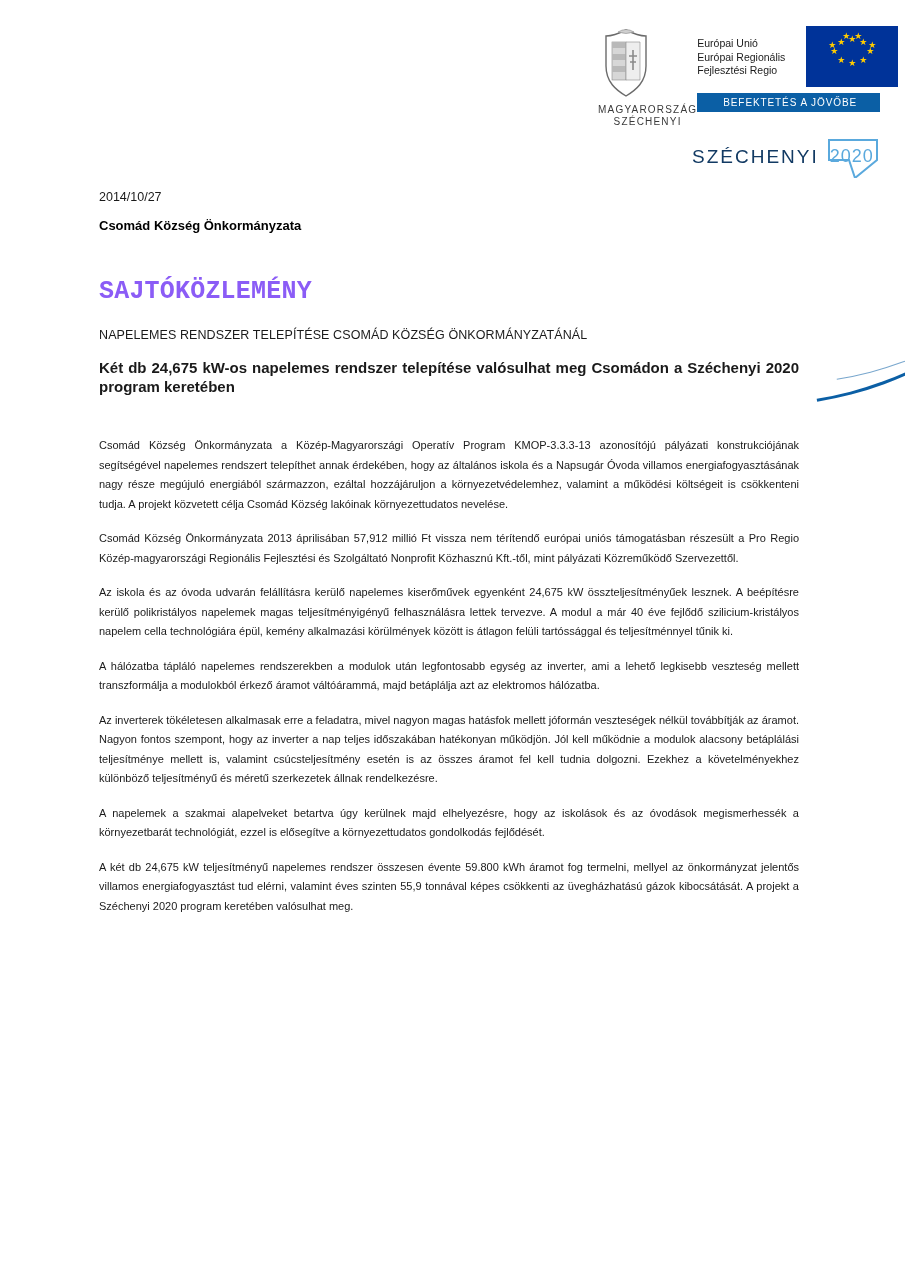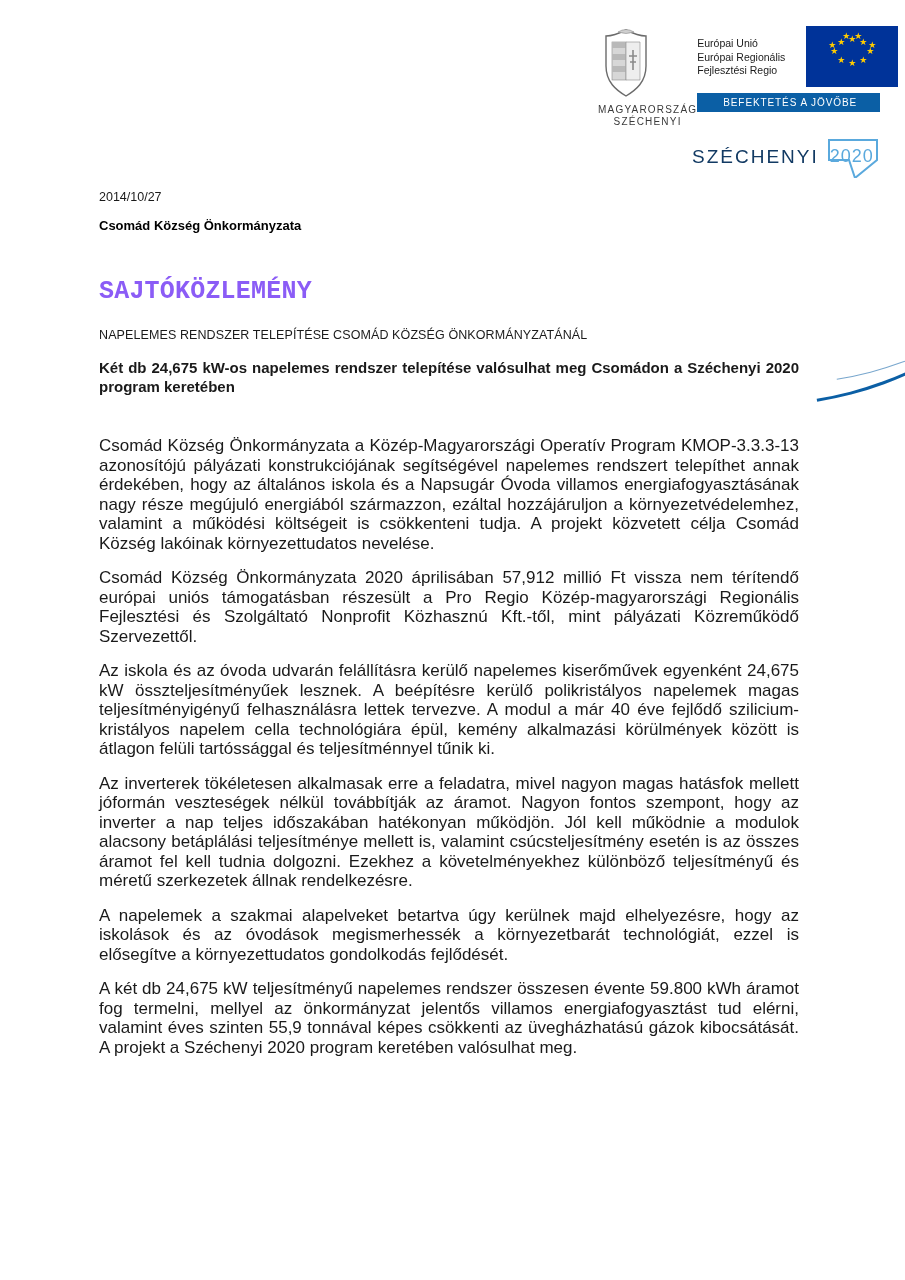--- a/index.html
+++ b/index.html
@@ -171,21 +171,21 @@
     letter-spacing: .1px;
   }
   .lead {
     font-size: 15px;
     font-weight: bold;
     line-height: 19px;
     margin: 0 0 40px 0;
     text-align: justify;
   }
   p.body-par {
-    font-size: 17px;
+    font-size: 11px;
     line-height: 19.5px;
     margin: 0 0 15px 0;
     text-align: justify;
   }
 </style>
 </head>
 <body>
 
 <div class="header">
   <div class="swoosh"></div>
@@ -253,19 +253,20 @@
 
 <div class="doc">
   <div class="date">2014/10/27</div>
   <div class="org">Csomád Község Önkormányzata</div>
   <h1 class="title">SAJTÓKÖZLEMÉNY</h1>
   <div class="subtitle">NAPELEMES RENDSZER TELEPÍTÉSE CSOMÁD KÖZSÉG ÖNKORMÁNYZATÁNÁL</div>
   <div class="lead">Két db 24,675 kW-os napelemes rendszer telepítése valósulhat meg Csomádon a Széchenyi 2020 program keretében</div>
 
   <div>
     <p class="body-par">Csomád Község Önkormányzata a Közép-Magyarországi Operatív Program KMOP-3.3.3-13 azonosítójú pályázati konstrukciójának segítségével napelemes rendszert telepíthet annak érdekében, hogy az általános iskola és a Napsugár Óvoda villamos energiafogyasztásának nagy része megújuló energiából származzon, ezáltal hozzájáruljon a környezetvédelemhez, valamint a működési költségeit is csökkenteni tudja. A projekt közvetett célja Csomád Község lakóinak környezettudatos nevelése.</p>
-    <p class="body-par">Csomád Község Önkormányzata 2020 áprilisában 57,912 millió Ft vissza nem térítendő európai uniós támogatásban részesült a Pro Regio Közép-magyarországi Regionális Fejlesztési és Szolgáltató Nonprofit Közhasznú Kft.-től, mint pályázati Közreműködő Szervezettől.</p>
+    <p class="body-par">Csomád Község Önkormányzata 2013 áprilisában 57,912 millió Ft vissza nem térítendő európai uniós támogatásban részesült a Pro Regio Közép-magyarországi Regionális Fejlesztési és Szolgáltató Nonprofit Közhasznú Kft.-től, mint pályázati Közreműködő Szervezettől.</p>
     <p class="body-par">Az iskola és az óvoda udvarán felállításra kerülő napelemes kiserőművek egyenként 24,675 kW összteljesítményűek lesznek. A beépítésre kerülő polikristályos napelemek magas teljesítményigényű felhasználásra lettek tervezve. A modul a már 40 éve fejlődő szilicium-kristályos napelem cella technológiára épül, kemény alkalmazási körülmények között is átlagon felüli tartóssággal és teljesítménnyel tűnik ki.</p>
+    <p class="body-par">A hálózatba tápláló napelemes rendszerekben a modulok után legfontosabb egység az inverter, ami a lehető legkisebb veszteség mellett transzformálja a modulokból érkező áramot váltóárammá, majd betáplálja azt az elektromos hálózatba.</p>
     <p class="body-par">Az inverterek tökéletesen alkalmasak erre a feladatra, mivel nagyon magas hatásfok mellett jóformán veszteségek nélkül továbbítják az áramot. Nagyon fontos szempont, hogy az inverter a nap teljes időszakában hatékonyan működjön. Jól kell működnie a modulok alacsony betáplálási teljesítménye mellett is, valamint csúcsteljesítmény esetén is az összes áramot fel kell tudnia dolgozni. Ezekhez a követelményekhez különböző teljesítményű és méretű szerkezetek állnak rendelkezésre.</p>
     <p class="body-par">A napelemek a szakmai alapelveket betartva úgy kerülnek majd elhelyezésre, hogy az iskolások és az óvodások megismerhessék a környezetbarát technológiát, ezzel is elősegítve a környezettudatos gondolkodás fejlődését.</p>
     <p class="body-par">A két db 24,675 kW teljesítményű napelemes rendszer összesen évente 59.800 kWh áramot fog termelni, mellyel az önkormányzat jelentős villamos energiafogyasztást tud elérni, valamint éves szinten 55,9 tonnával képes csökkenti az üvegházhatású gázok kibocsátását. A projekt a Széchenyi 2020 program keretében valósulhat meg.</p>
   </div>
 </div>
 
 </body></html>

